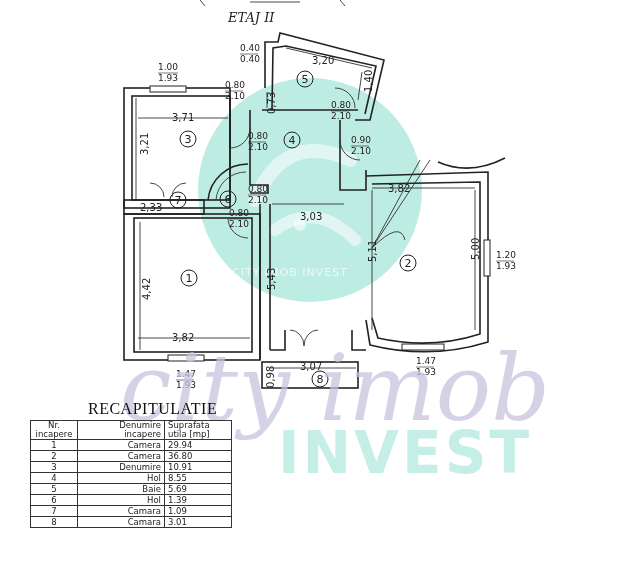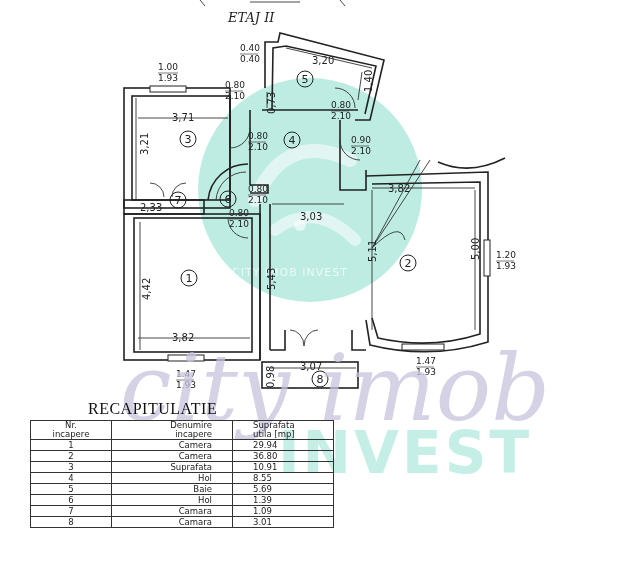--- a/index.html
+++ b/index.html
@@ -10,21 +10,21 @@
   .dim { font-family:"DejaVu Sans", sans-serif; font-size:9px; fill:#222; }
   .lbl { font-family:"DejaVu Sans", sans-serif; font-size:10px; fill:#222; }
   .room-num { font-family:"DejaVu Sans", sans-serif; font-size:11px; fill:#222; text-anchor:middle; }
   .hand { font-family:"DejaVu Serif", serif; font-style:italic; font-size:13px; fill:#222; }
   .wm-text { font-family:"DejaVu Sans", sans-serif; font-size:11px; fill:#ffffff; opacity:0.7; letter-spacing:1px; }
   .wm-script { font-family:"DejaVu Serif", serif; font-style:italic; font-size:92px; fill:#c9c3dd; opacity:0.75; }
   .wm-invest { font-family:"DejaVu Sans", sans-serif; font-weight:bold; font-size:58px; fill:#bfeee4; opacity:0.9; letter-spacing:3px; }
 
   #recap-title { position:absolute; left:88px; top:400px; font-family:"Liberation Serif", serif; font-size:16px; color:#111; letter-spacing:0.5px; }
   #recap { position:absolute; left:30px; top:420px; border-collapse:collapse; font-family:"DejaVu Sans", sans-serif; font-size:8.5px; color:#222; background:transparent; }
-  #recap td, #recap th { border:1px solid #333; padding:0 20px; height:10px; line-height:10px; font-weight:normal; }
+  #recap td, #recap th { border:1px solid #333; padding:0 3px; height:10px; line-height:10px; font-weight:normal; }
   #recap th { line-height:9px; }
   #recap .c1 { width:40px; text-align:center; }
   #recap .c2 { width:80px; text-align:right; }
   #recap .c3 { width:60px; text-align:left; }
   #recap .span { text-align:center; }
 </style>
 </head>
 <body>
 
 <svg id="plan" viewBox="0 0 617 563" xmlns="http://www.w3.org/2000/svg">
@@ -232,21 +232,21 @@
         <td class="c2">Camera</td>
         <td class="c3">29.94</td>
       </tr>
   <tr>
         <td class="c1">2</td>
         <td class="c2">Camera</td>
         <td class="c3">36.80</td>
       </tr>
   <tr>
         <td class="c1">3</td>
-        <td class="c2">Suprafata</td>
+        <td class="c2">Denumire</td>
         <td class="c3">10.91</td>
       </tr>
   <tr>
         <td class="c1">4</td>
         <td class="c2">Hol</td>
         <td class="c3">8.55</td>
       </tr>
   <tr>
         <td class="c1">5</td>
         <td class="c2">Baie</td>

